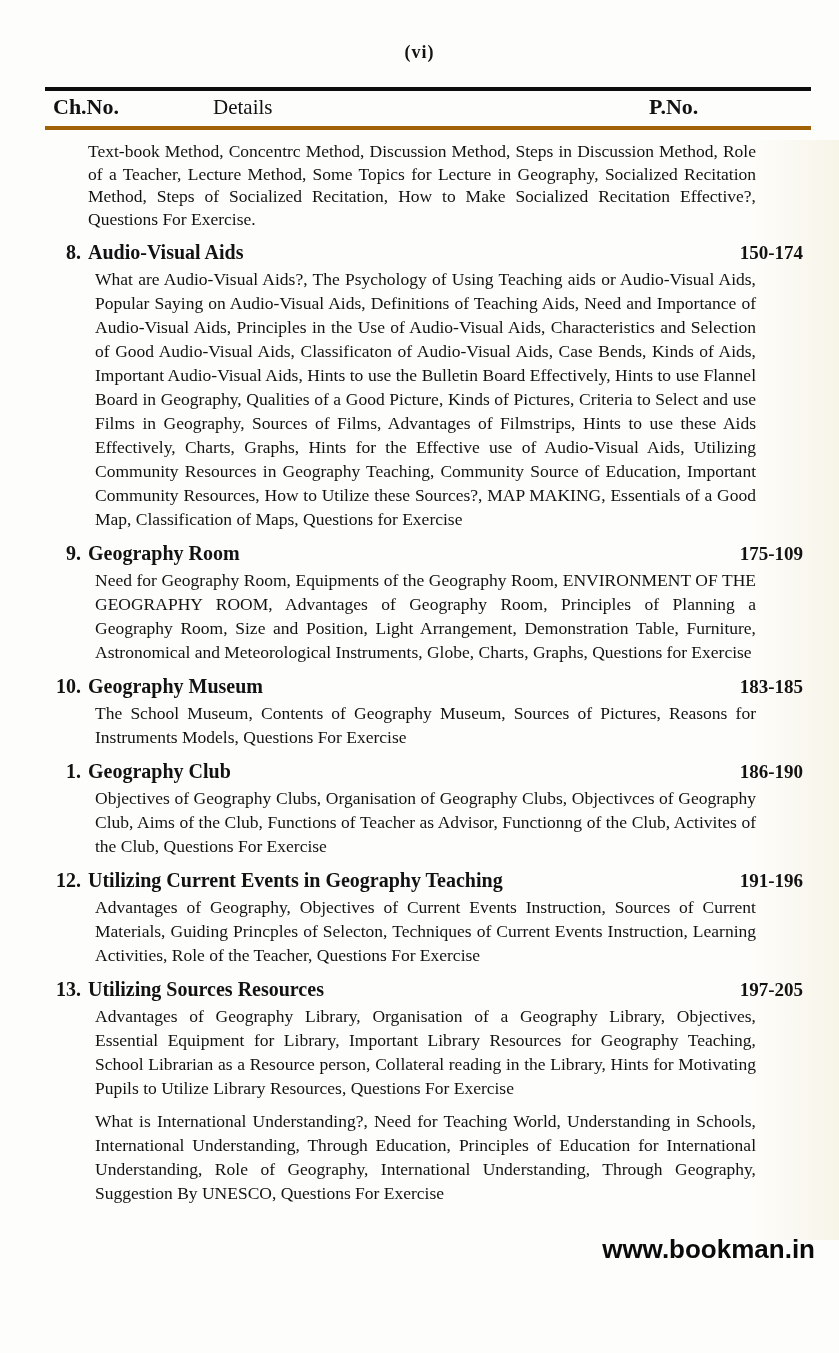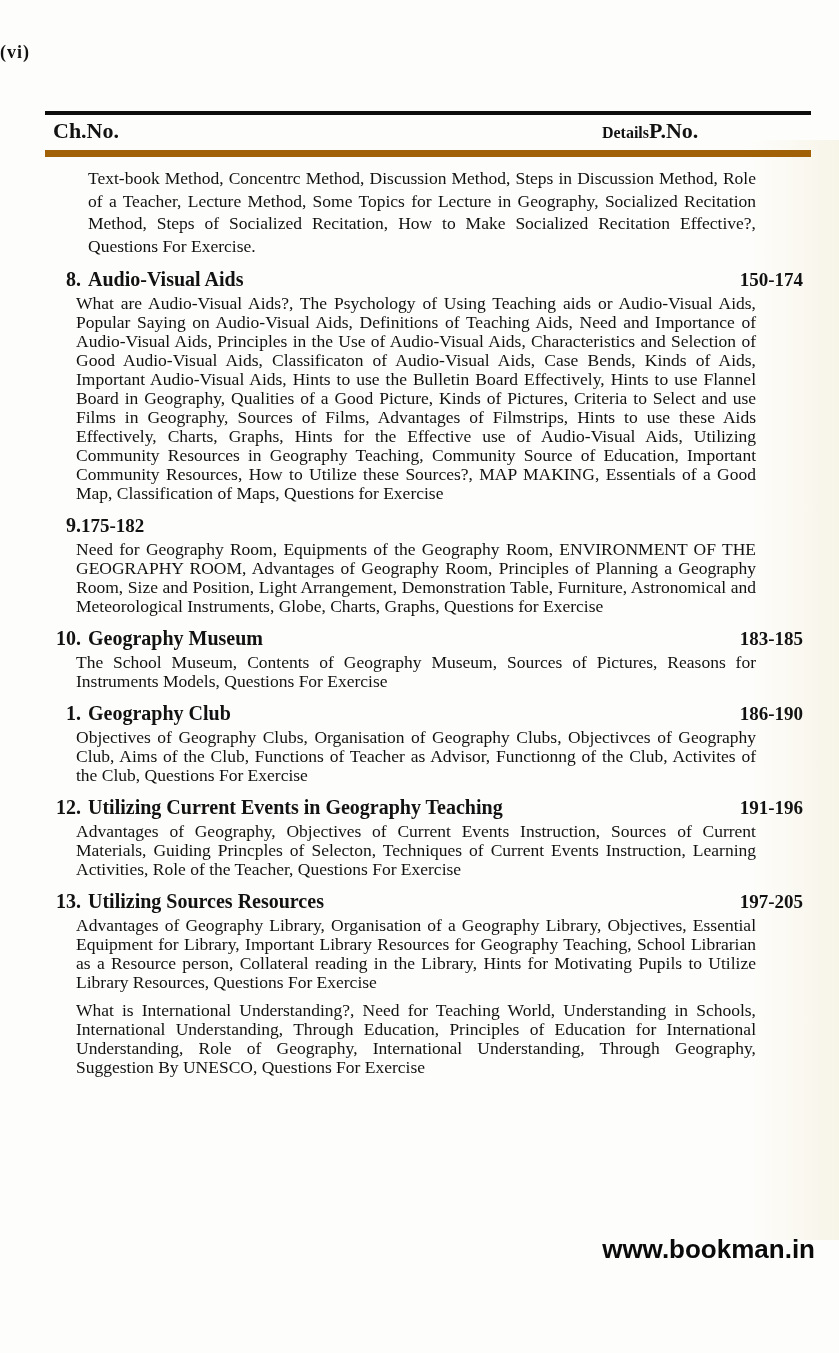--- a/index.html
+++ b/index.html
@@ -6,48 +6,49 @@
   body {
     width: 839px; height: 1353px;
     background: #fdfdfb;
     color: #121212;
     font-family: "Liberation Serif", serif;
     position: relative;
     overflow: hidden;
   }
   .page { position: relative; width: 100%; height: 100%; }
   .folio {
+    text-align: center;
     font-weight: bold;
     font-size: 18px;
     padding-top: 42px;
     letter-spacing: 1px;
   }
   .content {
     margin: 0 28px 0 45px; 
     position: relative;
   }
   .toc-header {
-    margin-top: 48px;
+    margin-top: 24px;
     border-top: 4px solid #0d0d0d;
-    border-bottom: 7px solid #a16207;
+    border-bottom: 4px solid #a16207;
     display: flex;
     align-items: baseline;
     padding: 3px 0 6px 0;
   }
   .toc-header .col-ch {
     width: 160px;
     font-weight: bold;
     font-size: 22px;
     padding-left: 8px;
   }
   .toc-header .col-details {
     flex: 1;
-    text-align: right;
-    font-weight: bold;
-    font-size: 16px;
+    text-align: left;
+    font-weight: normal;
+    font-size: 21px;
   }
   .toc-header .col-pno {
     width: 160px;
     font-weight: bold;
     font-size: 22px;
     padding-right: 2px;
   }
   .continuation {
     margin: 10px 55px 0 43px;
     font-size: 17.5px;
@@ -71,23 +72,23 @@
     flex: 1;
     margin-left: 7px;
   }
   .ch-pages {
     flex: 0 0 auto;
     text-align: right;
     font-size: 19px;
     padding-right: 8px;
   }
   .ch-details {
-    margin: 1px 55px 0 31px;
+    margin: 1px 55px 0 50px;
     font-size: 17.5px;
-    line-height: 19px;
+    line-height: 24px;
     text-align: justify;
   }
   .footer-url {
     position: absolute;
     top: 1234px;
     right: 24px;
     font-family: "Liberation Sans", sans-serif;
     font-weight: bold;
     font-size: 26px;
     color: #0a0a0a;
@@ -123,21 +124,22 @@
         <span class="ch-no">8.</span>
         <span class="ch-title">Audio-Visual Aids</span>
         <span class="ch-pages">150-174</span>
       </div>
       <p class="ch-details">What are Audio-Visual Aids?, The Psychology of Using Teaching aids or Audio-Visual Aids, Popular Saying on Audio-Visual Aids, Definitions of Teaching Aids, Need and Importance of Audio-Visual Aids, Principles in the Use of Audio-Visual Aids, Characteristics and Selection of Good Audio-Visual Aids, Classificaton of Audio-Visual Aids, Case Bends, Kinds of Aids, Important Audio-Visual Aids, Hints to use the Bulletin Board Effectively, Hints to use Flannel Board in Geography, Qualities of a Good Picture, Kinds of Pictures, Criteria to Select and use Films in Geography, Sources of Films, Advantages of Filmstrips, Hints to use these Aids Effectively, Charts, Graphs, Hints for the Effective use of Audio-Visual Aids, Utilizing Community Resources in Geography Teaching, Community Source of Education, Important Community Resources, How to Utilize these Sources?, MAP MAKING, Essentials of a Good Map, Classification of Maps, Questions for Exercise</p>
     </div>
 
     <div class="chapter">
       <div class="chapter-heading">
         <span class="ch-no">9.</span>
-        <span class="ch-pages">175-182</span>
+        <span class="ch-title">Geography Room</span>
+        <span class="ch-pages">175-109</span>
       </div>
       <p class="ch-details">Need for Geography Room, Equipments of the Geography Room, ENVIRONMENT OF THE GEOGRAPHY ROOM, Advantages of Geography Room, Principles of Planning a Geography Room, Size and Position, Light Arrangement, Demonstration Table, Furniture, Astronomical and Meteorological Instruments, Globe, Charts, Graphs, Questions for Exercise</p>
     </div>
 
     <div class="chapter">
       <div class="chapter-heading">
         <span class="ch-no">10.</span>
         <span class="ch-title">Geography Museum</span>
         <span class="ch-pages">183-185</span>
       </div>

